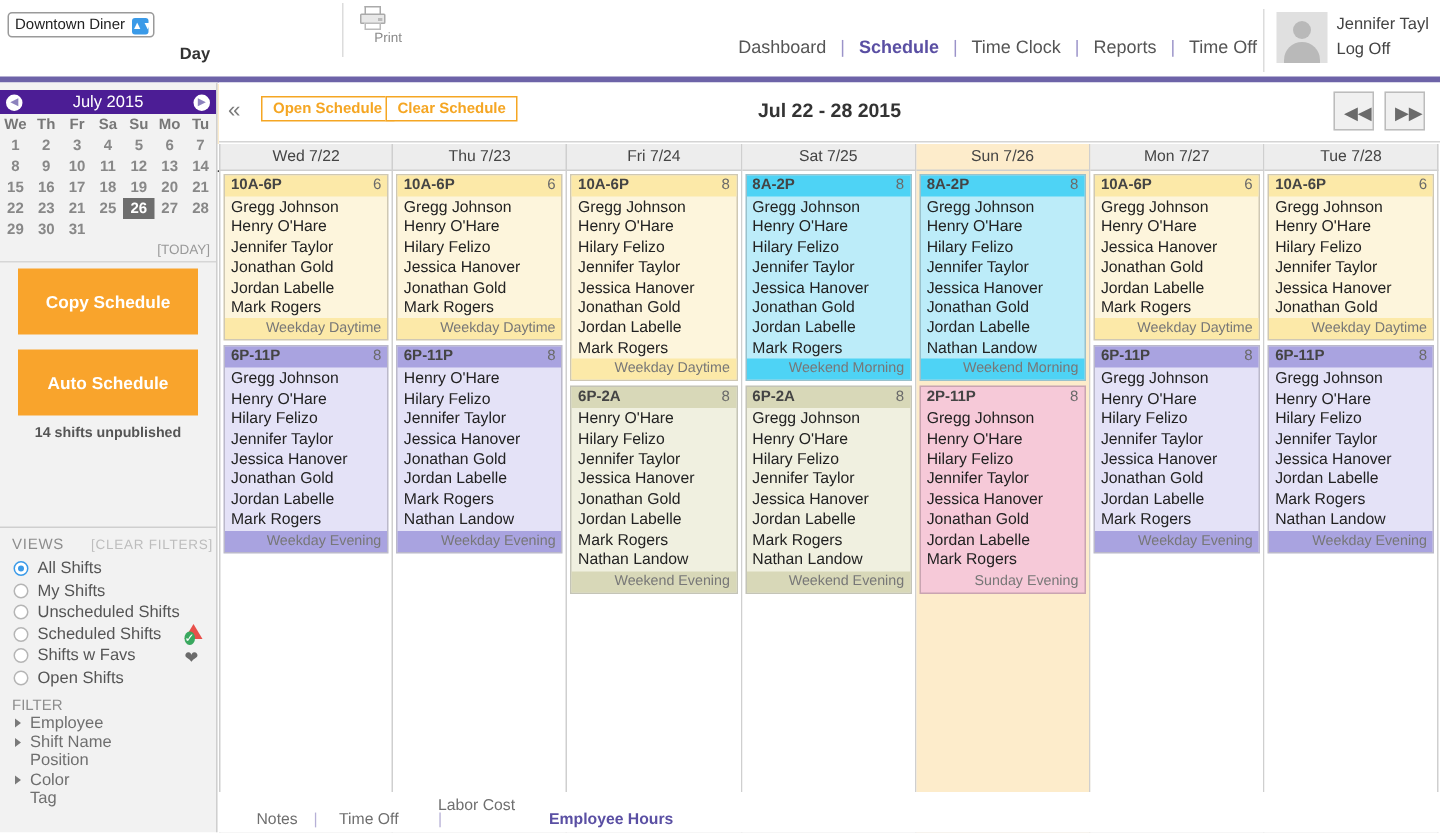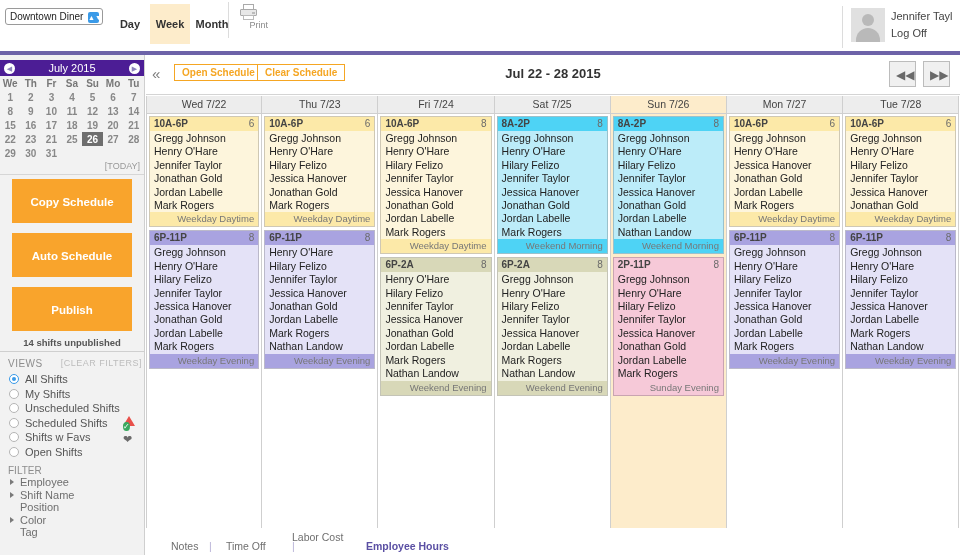--- a/index.html
+++ b/index.html
@@ -16,21 +16,21 @@
   .company-select {
     position:absolute; left:5px; top:8px; width:98px; height:17px;
     border:1px solid #9a9a9a; border-radius:3px; background:#fff;
     font-size:10px; color:#222; padding:1px 18px 0 4px; line-height:14px;
     white-space:nowrap; overflow:hidden;
   }
   .select-arrow {
     position:absolute; right:3px; top:3px; width:11px; height:11px; border-radius:2px;
     background:#3a9ae8; color:#fff; font-size:7px; line-height:11px; text-align:center;
   }
-  .viewtabs { position:absolute; left:110px; top:4px; height:40px; display:flex; }
+  .viewtabs { position:absolute; left:110px; top:16px; height:40px; display:flex;flex-direction:column; }
   .viewtab {
     width:40px; height:40px; line-height:40px; text-align:center;
     font-size:11px; font-weight:bold; color:#333;
   }
   .viewtab.wide { width:44px; }
   .viewtab.active { background:#fdeccb; }
   .printbtn {
     position:absolute; left:228px; top:2px; width:40px; height:36px;
     text-align:right; border-left:1px solid #dcdcdc;
   }
@@ -161,20 +161,31 @@
       <div class="printer">
         <div class="pt"></div>
           <div class="pb"></div>
           <div class="pd"></div>
           <div class="po"></div>
       </div>
       <div class="printlabel">Print</div>
     </div>
 
     <div class="navcol">
+      <div class="navmain">
+        <a>Dashboard</a>
+        <span class="sep">|</span>
+        <a class="current">Schedule</a>
+        <span class="sep">|</span>
+        <a>Time Clock</a>
+        <span class="sep">|</span>
+        <a>Reports</a>
+        <span class="sep">|</span>
+        <a>Time Off</a>
+      </div>
       <div class="userbox">
         <div class="avatar">
           <div class="head"></div>
             <div class="body"></div>
         </div>
         <div class="uname">Jennifer Tayl</div>
         <div class="logoff">Log Off</div>
       </div>
     </div>
     <div class="purplebar"></div>
@@ -246,21 +257,20 @@
               <td></td>
             </tr>
           </tbody>
       </table>
       <div class="todaylbl calsep">[TODAY]</div>
     </div>
 
     <div class="btnwrap">
       <button class="obtn">Copy Schedule</button>
       <button class="obtn">Auto Schedule</button>
-      <button class="obtn">Publish</button>
       <div class="unpub">14 shifts unpublished</div>
     </div>
     <div class="sidesep"></div>
 
     <div class="views">
       <div class="vhead">
         <span>VIEWS</span>
         <span class="clearf">[CLEAR FILTERS]</span>
       </div>
       <div id="views-list">

